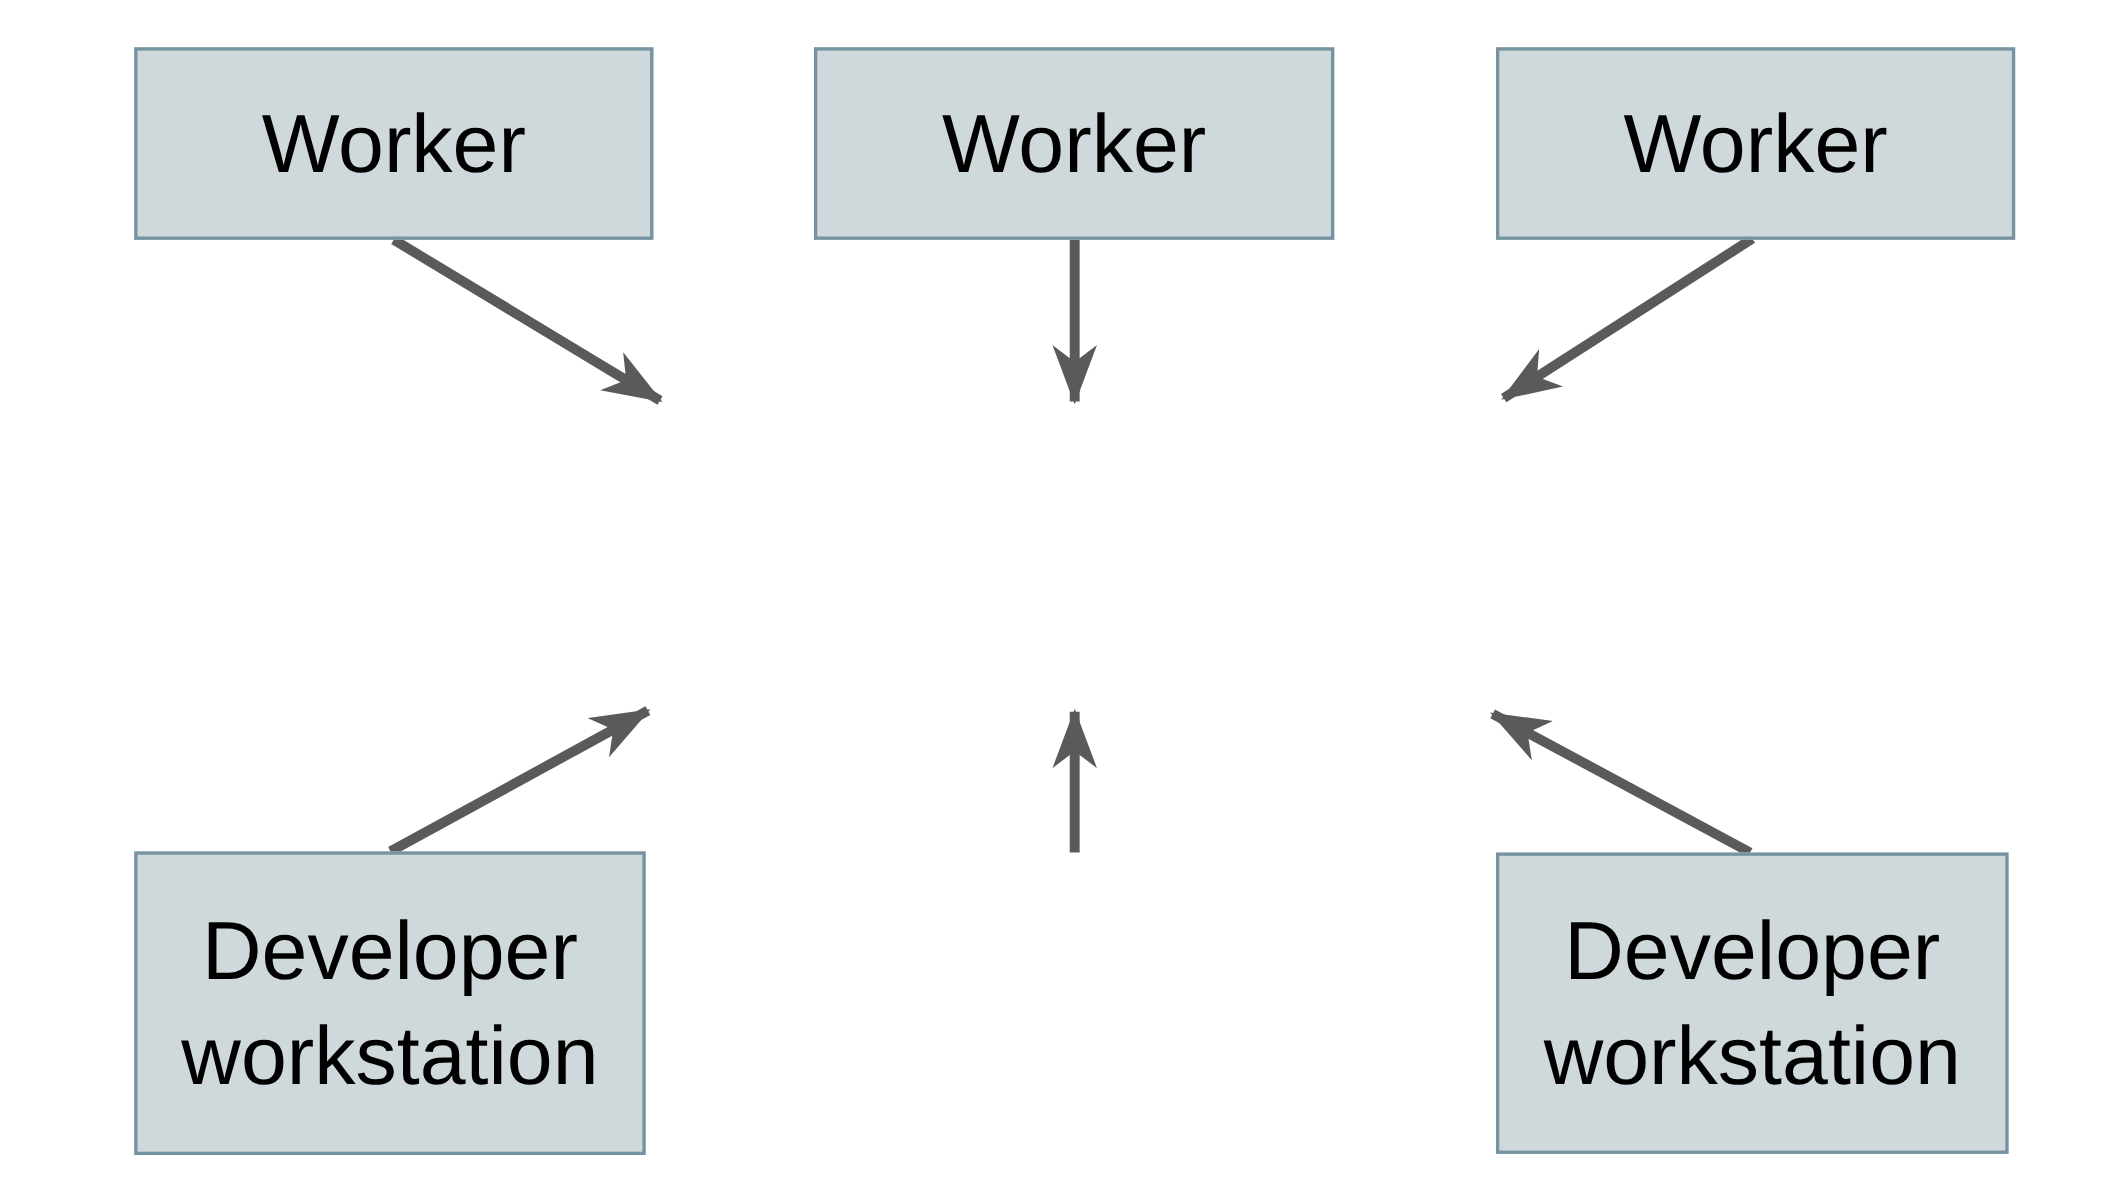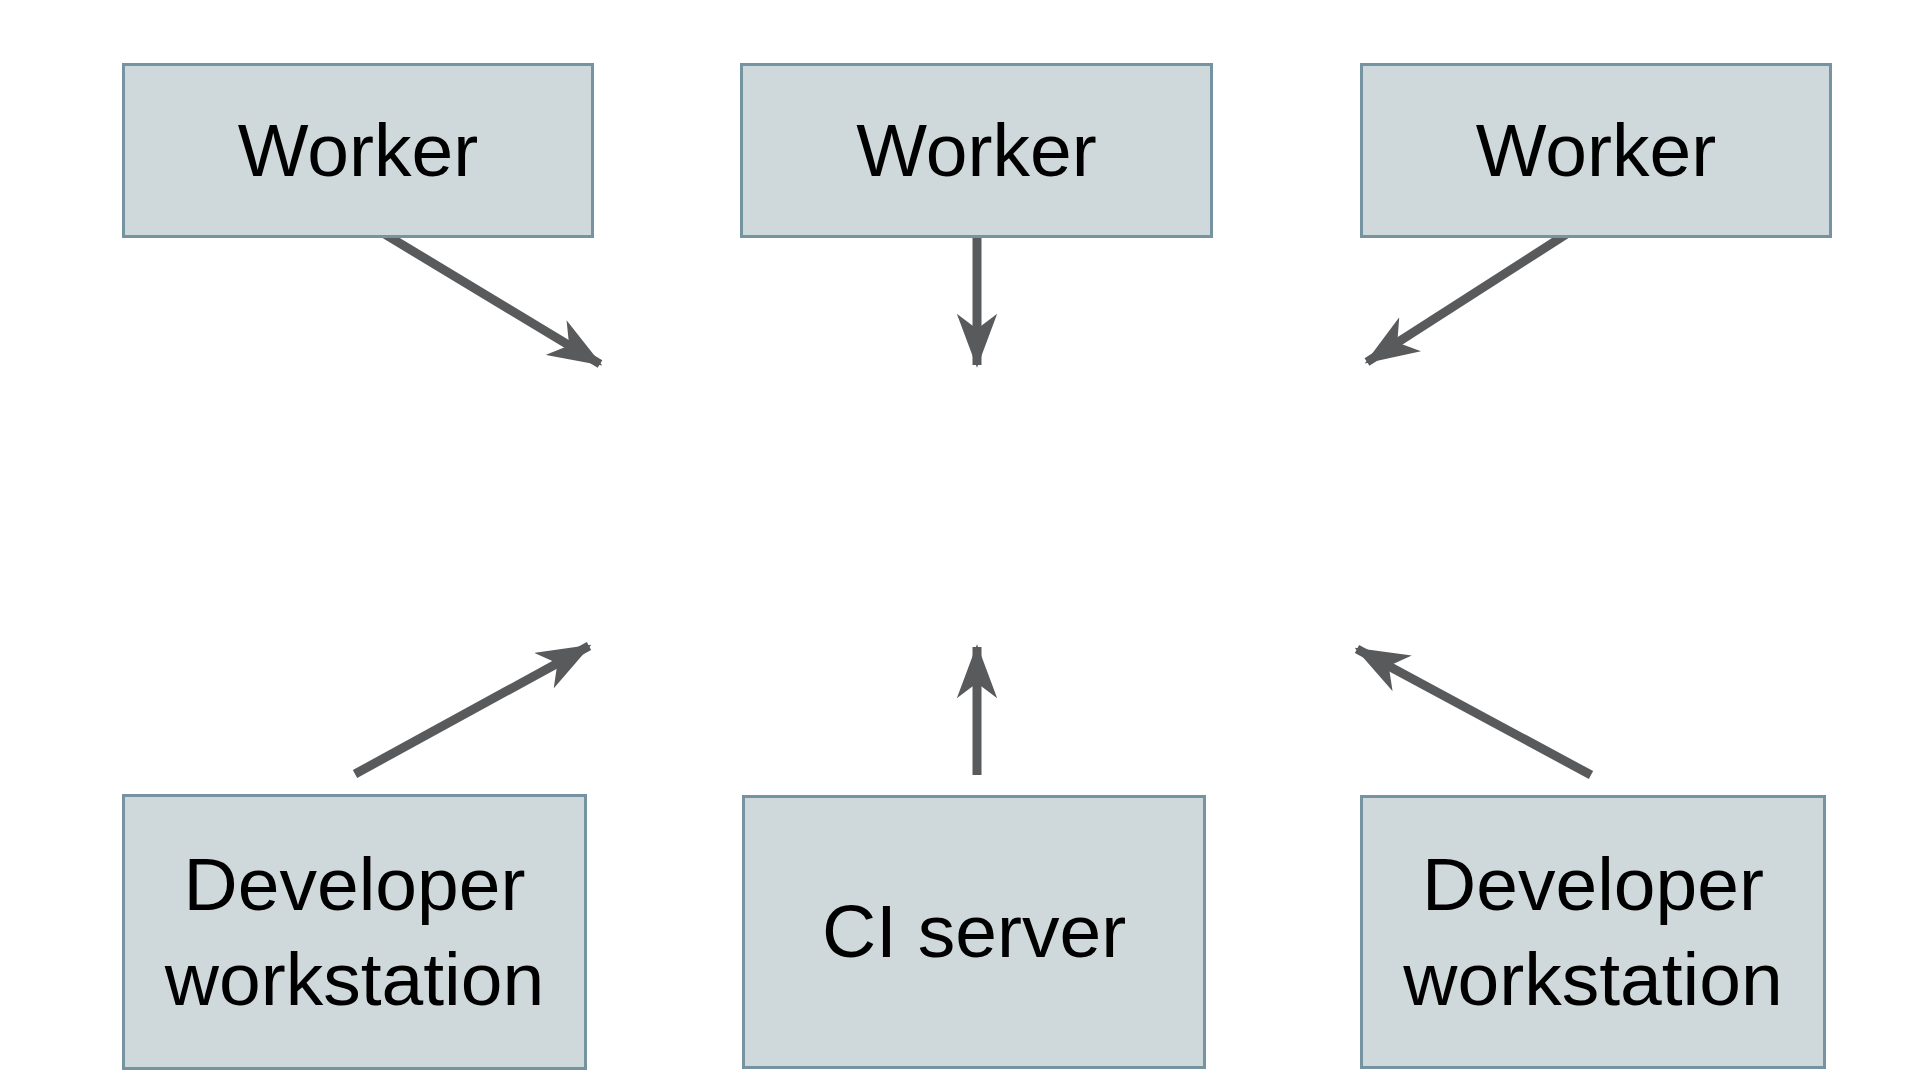--- a/index.html
+++ b/index.html
@@ -26,21 +26,20 @@
     background: var(--color-node-fill);
     border: 3px solid var(--color-node-border);
     display: flex;
     align-items: center;
     justify-content: center;
     text-align: center;
     color: var(--color-text);
     font-size: 75px;
     line-height: 1.27;
     padding: 0 10px;
-    margin-top: 20px;
   }
   .arrows {
     position: absolute;
     left: 0; top: 0;
     width: 1910px;
     height: 1090px;
     pointer-events: none;
   }
   .arrows line {
     stroke: var(--color-arrow);
@@ -87,21 +86,18 @@
 
   <div class="node n-worker-3">
     <span>Worker</span>
   </div>
 
 
   <div class="node n-dev-left">
     <span>Developer workstation</span>
   </div>
 
-  <div class="node n-ci-server">
-    <span>CI server</span>
-  </div>
 
   <div class="node n-dev-right">
     <span>Developer workstation</span>
   </div>
 
 </div>
 
 </body></html>

